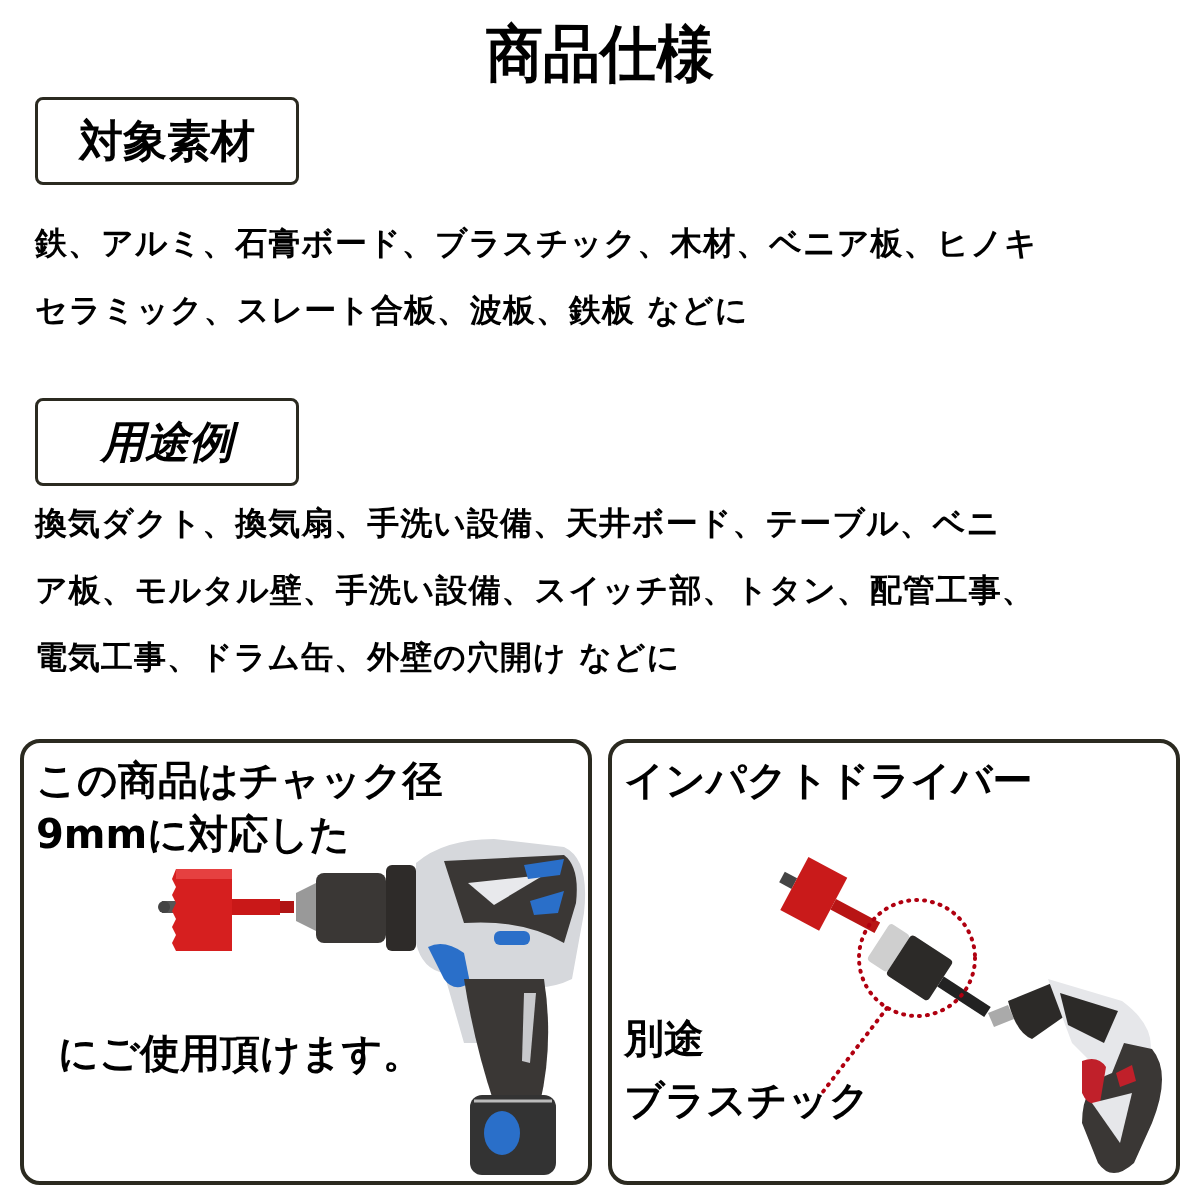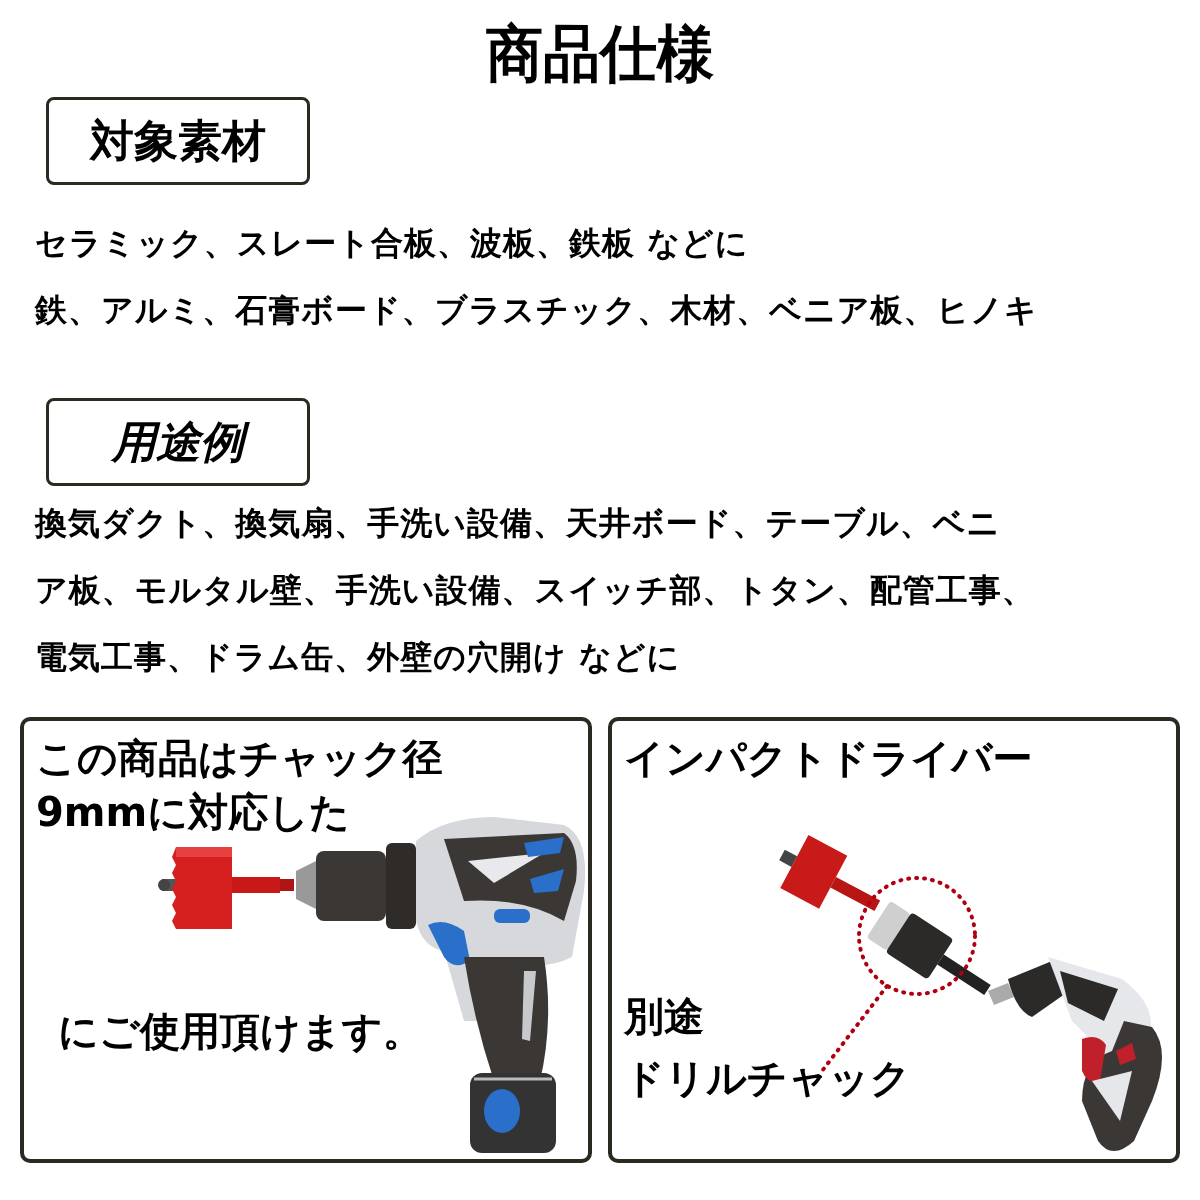--- a/index.html
+++ b/index.html
@@ -12,35 +12,35 @@
     }
     .page-title {
       position: absolute; top: 12px; left: 0; width: 1200px;
       text-align: center; font-size: 62px; line-height: 84px; font-weight: bold;
       transform: scaleX(0.92);
     }
     .section-label {
       position: absolute; left: 35px; width: 264px; height: 88px;
       border: 3px solid #2b2a20; border-radius: 8px;
       display: flex; align-items: center; justify-content: center;
-      font-size: 44px; font-weight: bold; background: #fff; margin-left: 11px;
+      font-size: 44px; font-weight: bold; background: #fff;
     }
     #label-materials { top: 97px; }
     #label-uses { top: 398px; font-style: italic; }
     .body-text {
       position: absolute; left: 35px; width: 1140px;
       font-size: 32px; line-height: 67px; font-weight: bold; letter-spacing: 1px;
     }
     #materials-text { top: 210px; }
     #uses-text { top: 490px; }
     .body-text span { display: block; white-space: nowrap; }
 
     .panel {
-      position: absolute; top: 717px; height: 446px;
-      border: 4px solid #2b2a20; border-radius: 10px; background: #fff; overflow: hidden;
+      position: absolute; top: 739px; height: 446px;
+      border: 4px solid #2b2a20; border-radius: 20px; background: #fff; overflow: hidden;
     }
     #panel-drill { left: 20px; width: 572px; }
     #panel-impact { left: 608px; width: 572px; }
     .panel-heading {
       position: absolute; left: 12px; top: 10px;
       font-size: 40px; line-height: 54px; font-weight: bold; white-space: nowrap;
     }
     .panel-heading span { display: block; }
     .panel-caption {
       position: absolute; font-size: 40px; line-height: 56px; font-weight: bold; white-space: nowrap;
@@ -50,22 +50,22 @@
     #impact-caption { left: 12px; top: 264px; line-height: 62px; }
     svg { position: absolute; }
   </style>
 </head>
 <body>
 
 <div class="page-title">商品仕様</div>
 
 <div class="section-label" id="label-materials">対象素材</div>
 <div class="body-text" id="materials-text">
+  <span>鉄、アルミ、石膏ボード、ブラスチック、木材、ベニア板、ヒノキ</span>
   <span>セラミック、スレート合板、波板、鉄板 などに</span>
-  <span>鉄、アルミ、石膏ボード、ブラスチック、木材、ベニア板、ヒノキ</span>
 </div>
 
 <div class="section-label" id="label-uses">用途例</div>
 <div class="body-text" id="uses-text">
   <span>換気ダクト、換気扇、手洗い設備、天井ボード、テーブル、ベニ</span>
   <span>ア板、モルタル壁、手洗い設備、スイッチ部、トタン、配管工事、</span>
   <span>電気工事、ドラム缶、外壁の穴開け などに</span>
 </div>
 
 <div class="panel" id="panel-drill">
@@ -142,15 +142,15 @@
       <path d="M470 318 Q486 312 494 324 L488 360 Q476 364 470 350 Z" fill="#c0202a"></path>
       <path d="M504 330 L520 322 L524 338 L508 344 Z" fill="#c0202a"></path>
       <path d="M480 360 L520 350 L508 400 Z" fill="#e6e7ea"></path>
     </g>
   </svg>
   <div class="panel-heading">
     <span>インパクトドライバー</span>
   </div>
   <div class="panel-caption" id="impact-caption">
     <span>別途</span>
-    <span>ドリルチャック</span>
+    <span>ブラスチック</span>
   </div>
 </div>
 
 </body></html>

